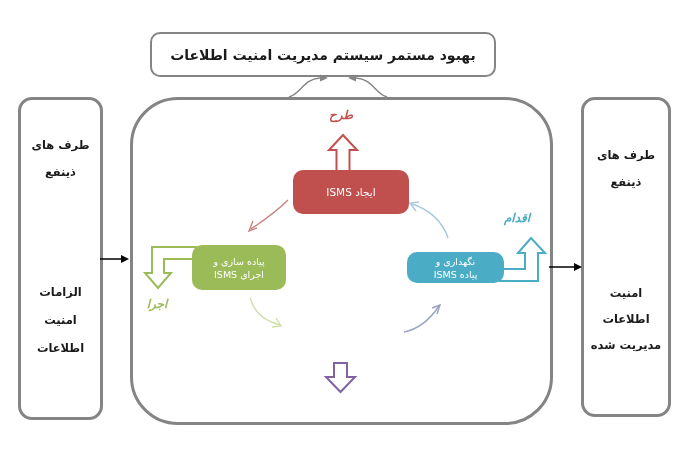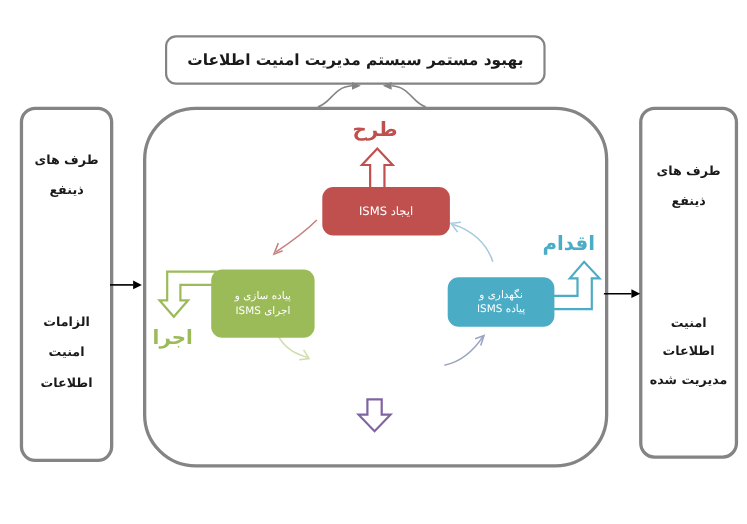--- a/index.html
+++ b/index.html
@@ -23,24 +23,24 @@
   #right-panel .blk-top { top:42px;  line-height:27px; }
   #right-panel .blk-bot { top:180px; line-height:26px; }
   #cycle-container { left:130px; top:97px; width:423px; height:328px; border-radius:48px; z-index:1; }
   svg.arrows { position:absolute; left:0; top:0; z-index:5; }
   .node {
     position:absolute; border-radius:10px; color:#fff; z-index:10;
     display:flex; flex-direction:column; align-items:center; justify-content:center;
     text-align:center; font-size:9.5px; line-height:13px;
   }
   #node-plan  { left:293px; top:170px; width:116px; height:44px; background:var(--red);   font-size:10.5px;align-items:center; }
-  #node-do    { left:192px; top:245px; width:94px;  height:62px; background:var(--green); }
+  #node-do    { left:192px; top:245px; width:94px;  height:45px; background:var(--green); }
   #node-check { left:292px; top:320px; width:98px;  height:44px; background:var(--purple); }
-  #node-act   { left:407px; top:252px; width:97px;  height:45px; background:var(--teal); }
-  .phase { position:absolute; font-weight:bold; font-size:18px; text-align:center; z-index:10; }
+  #node-act   { left:407px; top:252px; width:97px;  height:31px; background:var(--teal); }
+  .phase { position:absolute; font-weight:bold; font-size:12px; text-align:center; z-index:10;font-style:italic; }
   #phase-plan  { left:311px; top:108px; width:60px; color:var(--red); }
   #phase-do    { left:127px; top:297px; width:60px; color:var(--green); }
   #phase-check { left:303px; top:392px; width:74px; color:var(--purple); }
   #phase-act   { left:486px; top:211px; width:62px; color:var(--teal); }
 </style>
 </head>
 <body>
 
 <div id="canvas">
 

